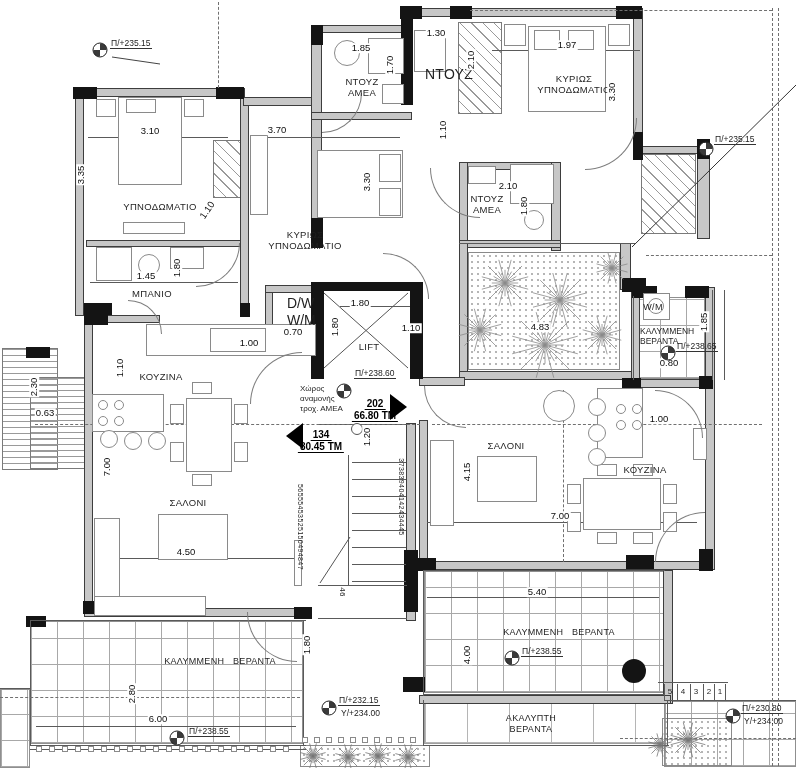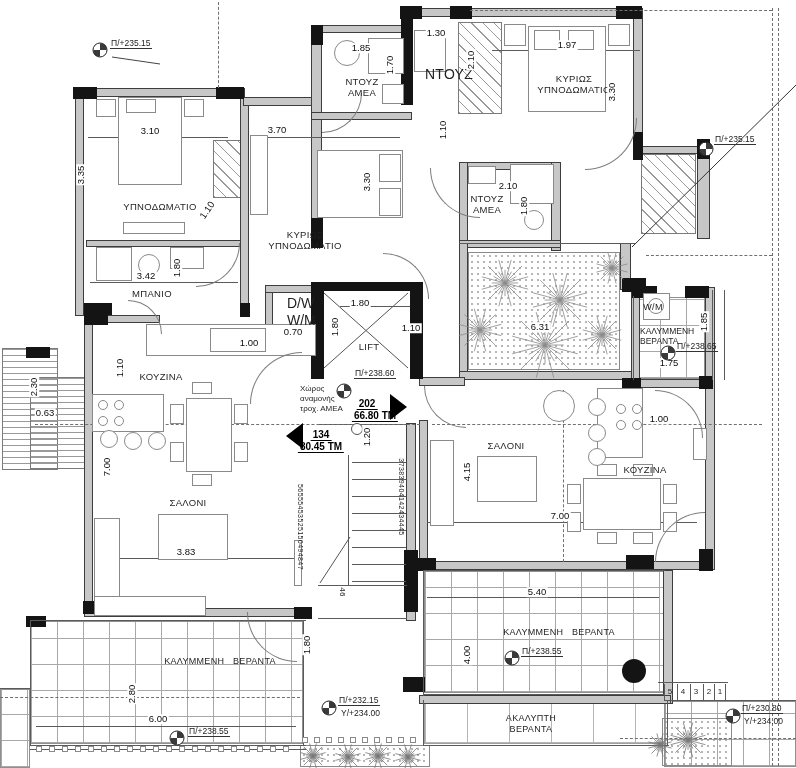--- a/index.html
+++ b/index.html
@@ -622,21 +622,21 @@
   <span class="mlb" style="left:287px;top:295px;width:32px;font-size:14px">D/W W/M</span>
   <span class="t" style="left:369px;top:347px">LIFT</span>
   <span class="mlb" style="left:300px;top:384px;width:52px">Χώρος αναμονής τροχ. ΑΜΕΑ</span>
   <span class="mlb" style="left:640px;top:326px;width:72px;font-size:8.5px">ΚΑΛΥΜΜΕΝΗ ΒΕΡΑΝΤΑ</span>
   <span class="t ws" style="left:220px;top:661px;font-size:9px">ΚΑΛΥΜΜΕΝΗ ΒΕΡΑΝΤΑ</span>
   <span class="t ws" style="left:559px;top:632px;font-size:9px">ΚΑΛΥΜΜΕΝΗ ΒΕΡΑΝΤΑ</span>
   <span class="t wr" style="left:531px;top:724px;width:80px;font-size:9px">ΑΚΑΛΥΠΤΗ ΒΕΡΑΝΤΑ</span>
 
   <span class="ap" style="left:321px;top:435px">134</span>
   <span class="ap" style="left:321px;top:447px">80.45 ΤΜ</span>
-  <span class="ap" style="left:367px;top:404px">202</span>
+  <span class="ap" style="left:375px;top:404px">202</span>
   <span class="ap" style="left:375px;top:416px">66.80 ΤΜ</span>
   <span class="arrL" style="left:286px;top:423px"></span>
   <span class="arrR" style="left:390px;top:394px"></span>
 
   <span class="mark" style="left:100px;top:50px"></span>
   <span class="lvl" style="left:110px;top:38px">Π/+235.15</span>
   <span class="mark" style="left:706px;top:149px"></span>
   <span class="lvl" style="left:714px;top:134px">Π/+235.15</span>
   <span class="mark" style="left:344px;top:391px"></span>
   <span class="lvl" style="left:354px;top:368px">Π/+238.60</span>
@@ -660,35 +660,35 @@
   <span class="dim v" style="left:367px;top:182px">3.30</span>
   <span class="dim" style="left:361px;top:48px">1.85</span>
   <span class="dim v" style="left:390px;top:65px">1.70</span>
   <span class="dim" style="left:436px;top:33px">1.30</span>
   <span class="dim v" style="left:471px;top:60px">2.10</span>
   <span class="dim" style="left:567px;top:45px">1.97</span>
   <span class="dim v" style="left:612px;top:92px">3.30</span>
   <span class="dim v" style="left:443px;top:130px">1.10</span>
   <span class="dim" style="left:508px;top:186px">2.10</span>
   <span class="dim v" style="left:524px;top:206px">1.80</span>
-  <span class="dim" style="left:146px;top:276px">3.42</span>
+  <span class="dim" style="left:146px;top:276px">1.45</span>
   <span class="dim v" style="left:177px;top:268px">1.80</span>
   <span class="dim" style="left:360px;top:303px">1.80</span>
   <span class="dim v" style="left:335px;top:327px">1.80</span>
   <span class="dim" style="left:293px;top:332px">0.70</span>
   <span class="dim" style="left:249px;top:343px">1.00</span>
   <span class="dim" style="left:411px;top:328px">1.10</span>
-  <span class="dim" style="left:540px;top:327px">6.31</span>
+  <span class="dim" style="left:540px;top:327px">4.83</span>
   <span class="dim v" style="left:704px;top:322px">1.85</span>
-  <span class="dim" style="left:669px;top:363px">1.75</span>
+  <span class="dim" style="left:669px;top:363px">0.80</span>
   <span class="dim v" style="left:120px;top:368px">1.10</span>
   <span class="dim v" style="left:34px;top:387px">2.30</span>
   <span class="dim" style="left:45px;top:413px">0.63</span>
   <span class="dim v" style="left:107px;top:467px">7.00</span>
-  <span class="dim" style="left:186px;top:552px">3.83</span>
+  <span class="dim" style="left:186px;top:552px">4.50</span>
   <span class="dim v" style="left:367px;top:437px">1.20</span>
   <span class="dim v" style="left:467px;top:472px">4.15</span>
   <span class="dim" style="left:659px;top:419px">1.00</span>
   <span class="dim" style="left:560px;top:516px">7.00</span>
   <span class="dim" style="left:537px;top:592px">5.40</span>
   <span class="dim v" style="left:467px;top:655px">4.00</span>
   <span class="dim v" style="left:307px;top:645px">1.80</span>
   <span class="dim v" style="left:132px;top:694px">2.80</span>
   <span class="dim" style="left:158px;top:719px">6.00</span>
 

